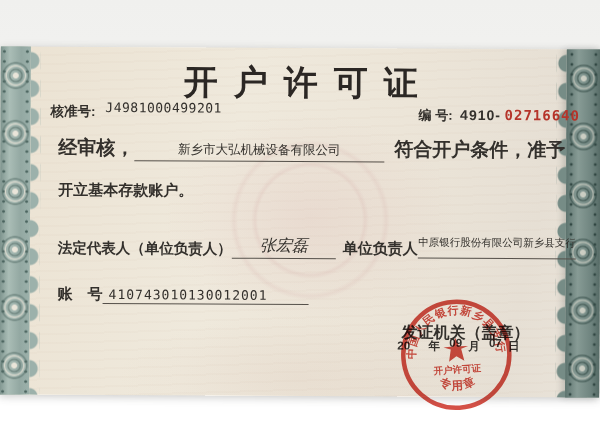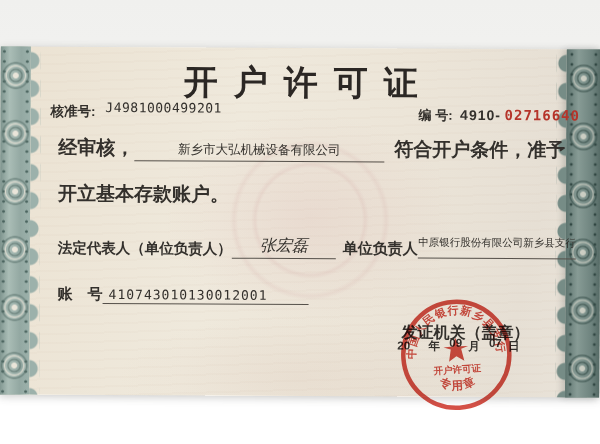--- a/index.html
+++ b/index.html
@@ -76,21 +76,21 @@
     </div>
     <div class="row" style="left:418px;top:58px;font-size:13px;">
       <span class="lab">编 号:</span>
       <span class="lab" style="font-size:14px;letter-spacing:1px;margin-left:4px;">4910-</span>
       <span class="red mono" style="font-size:14px;letter-spacing:1px;">02716640</span>
     </div>
 
     <div class="row" style="left:58px;top:88px;font-size:19px;">
       <span style="font-weight:600;">经审核，</span><span class="uline" style="width:250px;font-size:12.5px;padding-bottom:2px;">新乡市大弘机械设备有限公司</span><span style="font-weight:600;margin-left:10px;">符合开户条件，准予</span>
     </div>
-    <div class="row" style="left:58px;top:134px;font-size:19px;font-weight:600;">开立基本存款账户。</div>
+    <div class="row" style="left:58px;top:134px;font-size:15px;font-weight:600;">开立基本存款账户。</div>
 
     <div class="row" style="left:58px;top:188px;font-size:14.5px;">
       <span class="lab">法定代表人（单位负责人）</span><span class="uline" style="width:104px;font-size:16px;font-style:italic;padding-bottom:1px;">张宏磊</span>
     </div>
     <div class="row" style="left:343px;top:187px;font-size:15px;">
       <span class="lab">单位负责人</span><span class="uline" style="width:158px;font-size:10.5px;padding-bottom:8px;">中原银行股份有限公司新乡县支行</span>
     </div>
 
     <div class="row" style="left:58px;top:238px;font-size:15px;">
       <span class="lab">账　号</span><span class="uline mono" style="width:206px;font-size:13px;letter-spacing:1px;padding-bottom:1px;text-align:left;text-indent:6px;">410743010130012001</span>

